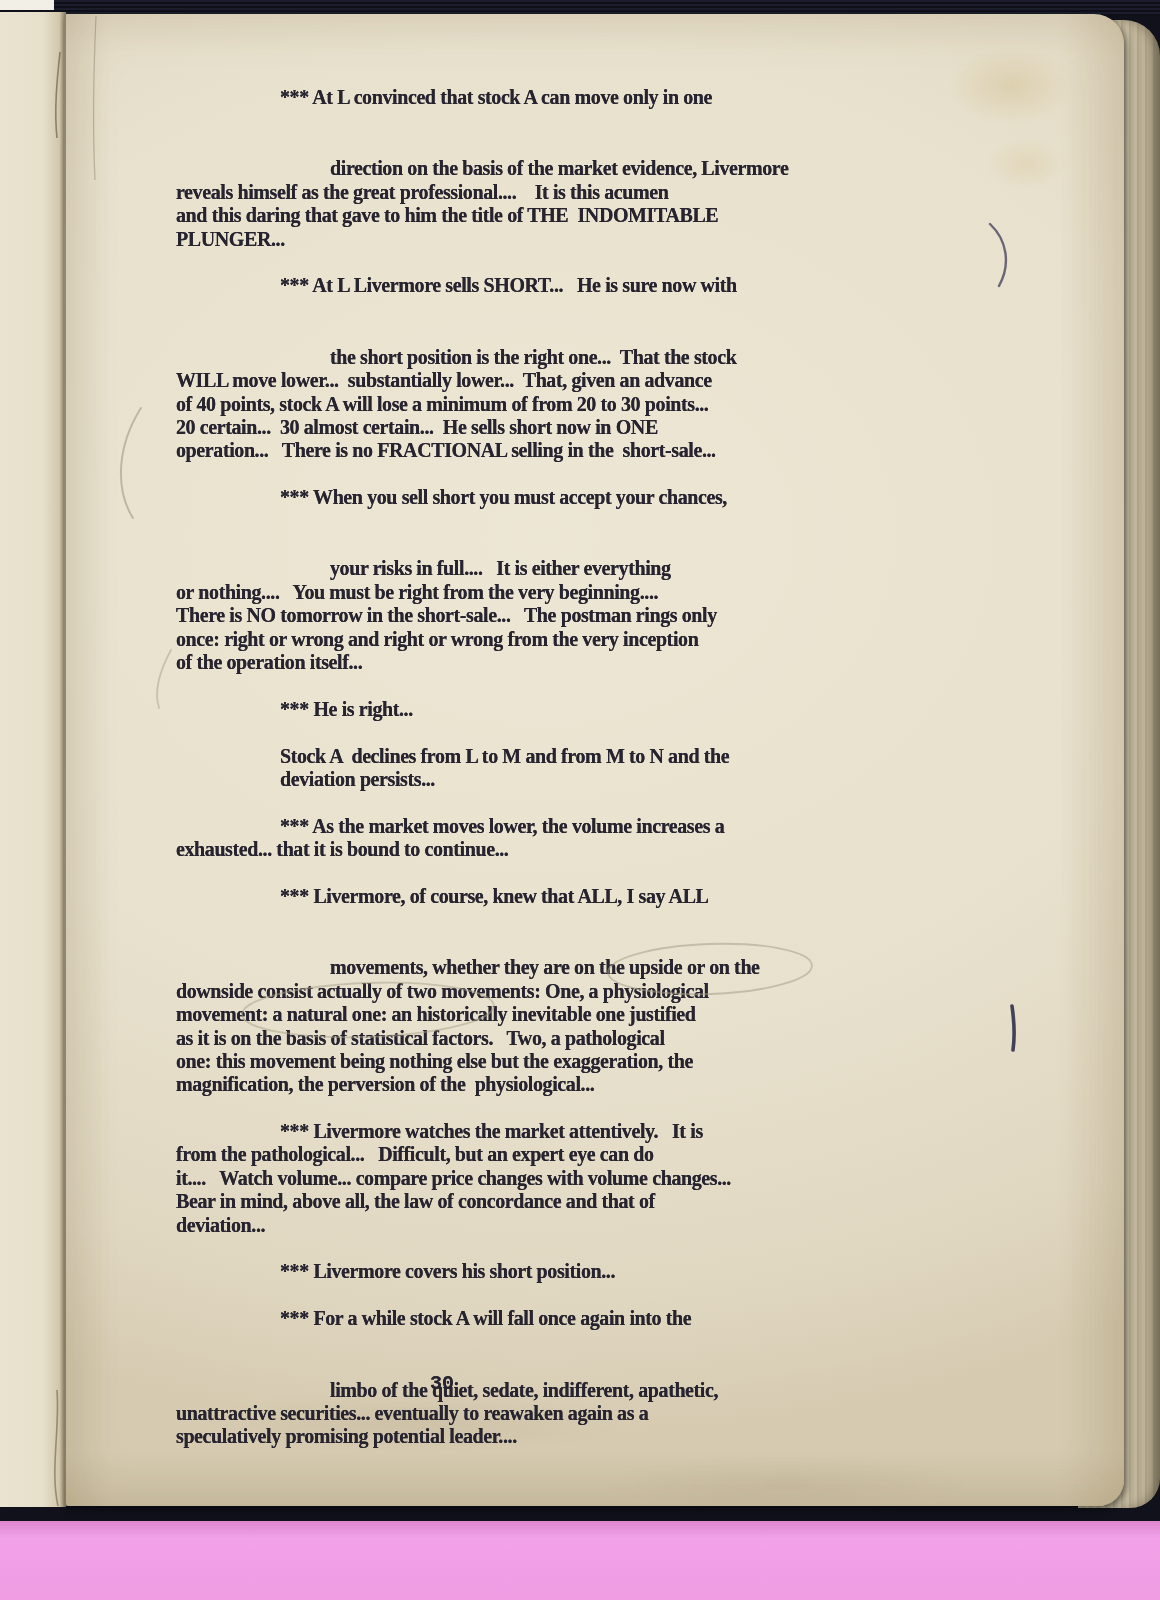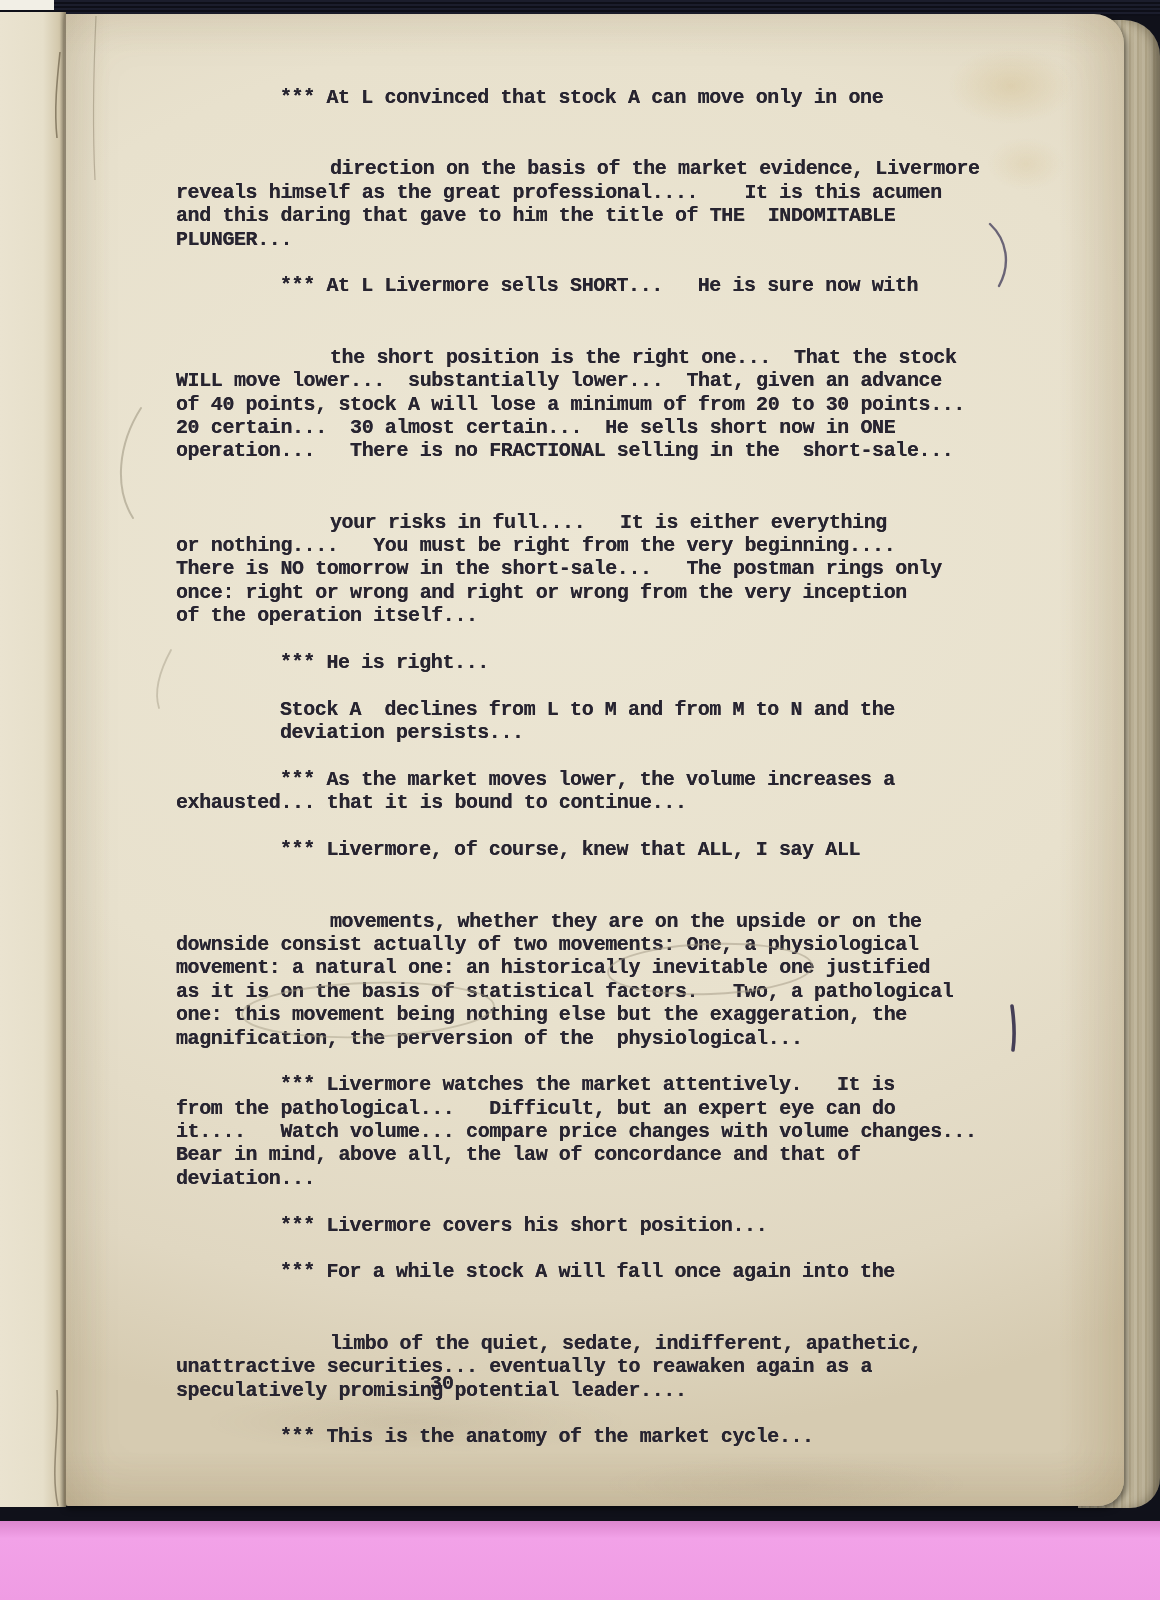--- a/index.html
+++ b/index.html
@@ -37,21 +37,21 @@
       linear-gradient(270deg, rgba(150,125,80,.20), transparent 65px),
       linear-gradient(0deg, rgba(140,115,75,.16), transparent 55px),
       linear-gradient(180deg, rgba(140,115,75,.08), transparent 40px),
       radial-gradient(1200px 900px at 45% 35%, #ece6d4 0%, #e8e1cd 55%, #e0d7c1 85%, #d6cbb1 100%);
     box-shadow:inset 0 0 60px rgba(120,100,60,.10), 2px 3px 6px rgba(0,0,0,.5);
     z-index:3;}
   
   .typed{position:absolute;left:168px;top:86px;z-index:4;color:#272430;
     font-weight:bold;font-size:20px;letter-spacing:-0.4px;
     text-shadow:0 0 .5px rgba(39,36,48,.9);}
-  .para{margin:0 0 23.4px 0;}
+  .para{margin:0 0 23.4px 0;font-family:Liberation Serif, serif;}
   .line{height:23.4px;line-height:23.4px;white-space:pre;}
   .ind0{margin-left:8px;}
   .ind1{margin-left:112px;}
   .ind2{margin-left:162px;margin-top:48px;}
   .page-number{position:absolute;left:430px;top:1372px;z-index:4;color:#272430;
     font-weight:bold;font-size:20px;text-shadow:0 0 .5px rgba(39,36,48,.9);}
   .marks{position:absolute;left:0;top:0;z-index:5;pointer-events:none;}
 </style>
 </head>
 <body>
@@ -73,20 +73,21 @@
       </div>
       <div class="para">
         <div class="line ind1">*** At L Livermore sells SHORT...   He is sure now with</div>
         <div class="line ind2">the short position is the right one...  That the stock</div>
         <div class="line ind0">WILL move lower...  substantially lower...  That, given an advance</div>
         <div class="line ind0">of 40 points, stock A will lose a minimum of from 20 to 30 points...</div>
         <div class="line ind0">20 certain...  30 almost certain...  He sells short now in ONE</div>
         <div class="line ind0">operation...   There is no FRACTIONAL selling in the  short-sale...</div>
       </div>
       <div class="para">
+        <div class="line ind1">*** When you sell short you must accept your chances,</div>
         <div class="line ind2">your risks in full....   It is either everything</div>
         <div class="line ind0">or nothing....   You must be right from the very beginning....</div>
         <div class="line ind0">There is NO tomorrow in the short-sale...   The postman rings only</div>
         <div class="line ind0">once: right or wrong and right or wrong from the very inception</div>
         <div class="line ind0">of the operation itself...</div>
       </div>
       <div class="para">
         <div class="line ind1">*** He is right...</div>
       </div>
       <div class="para">
@@ -115,23 +116,20 @@
       </div>
       <div class="para">
         <div class="line ind1">*** Livermore covers his short position...</div>
       </div>
       <div class="para">
         <div class="line ind1">*** For a while stock A will fall once again into the</div>
         <div class="line ind2">limbo of the quiet, sedate, indifferent, apathetic,</div>
         <div class="line ind0">unattractive securities... eventually to reawaken again as a</div>
         <div class="line ind0">speculatively promising potential leader....</div>
       </div>
-      <div class="para">
-        <div class="line ind1">*** This is the anatomy of the market cycle...</div>
-      </div>
     </div>
 
   <div class="page-number">30</div>
 
   <svg class="marks" width="1160" height="1600" viewBox="0 0 1160 1600">
     <path d="M 990 224 C 1007 240 1011 264 999 286" fill="none" stroke="#4a4560" stroke-width="2.4" stroke-linecap="round" opacity="0.8"></path>
     <path d="M 1012 1006 C 1014 1020 1015 1036 1013 1050" fill="none" stroke="#332e4a" stroke-width="3.6" stroke-linecap="round" opacity="0.9"></path>
     <path d="M 141 408 C 118 444 114 488 133 518" fill="none" stroke="#a89f8a" stroke-width="2" stroke-linecap="round" opacity="0.65"></path>
     <path d="M 171 650 C 159 672 154 692 159 708" fill="none" stroke="#a89f8a" stroke-width="1.8" stroke-linecap="round" opacity="0.5"></path>
     <ellipse cx="710" cy="969" rx="102" ry="25" transform="rotate(-2 710 969)" fill="none" stroke="#a89f8a" stroke-width="1.8" opacity="0.55"></ellipse>

